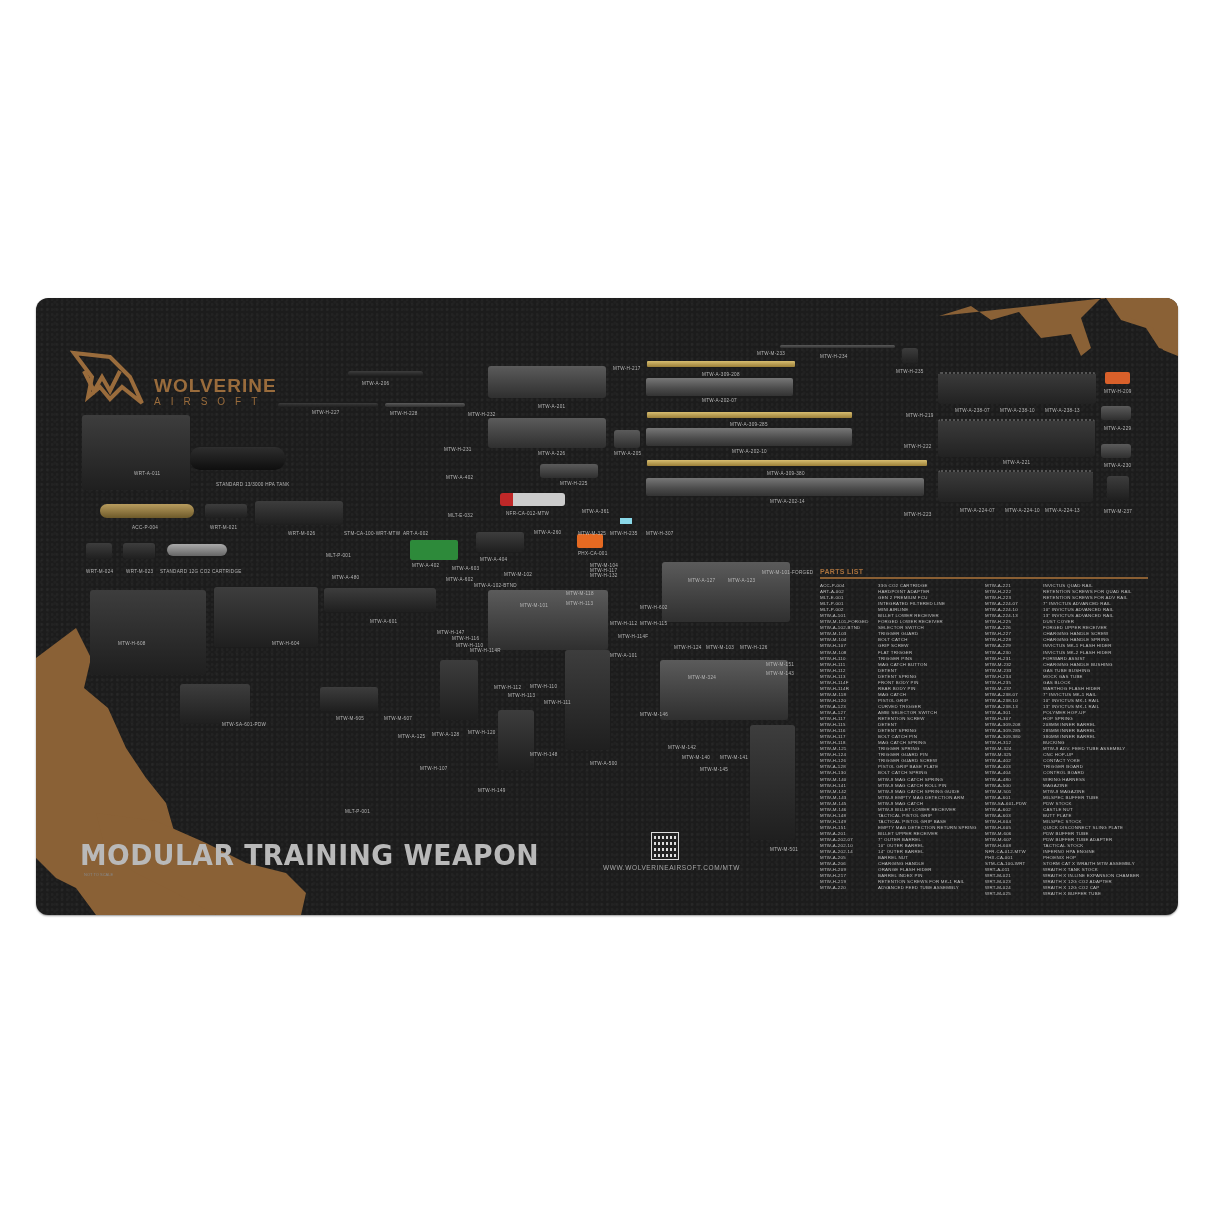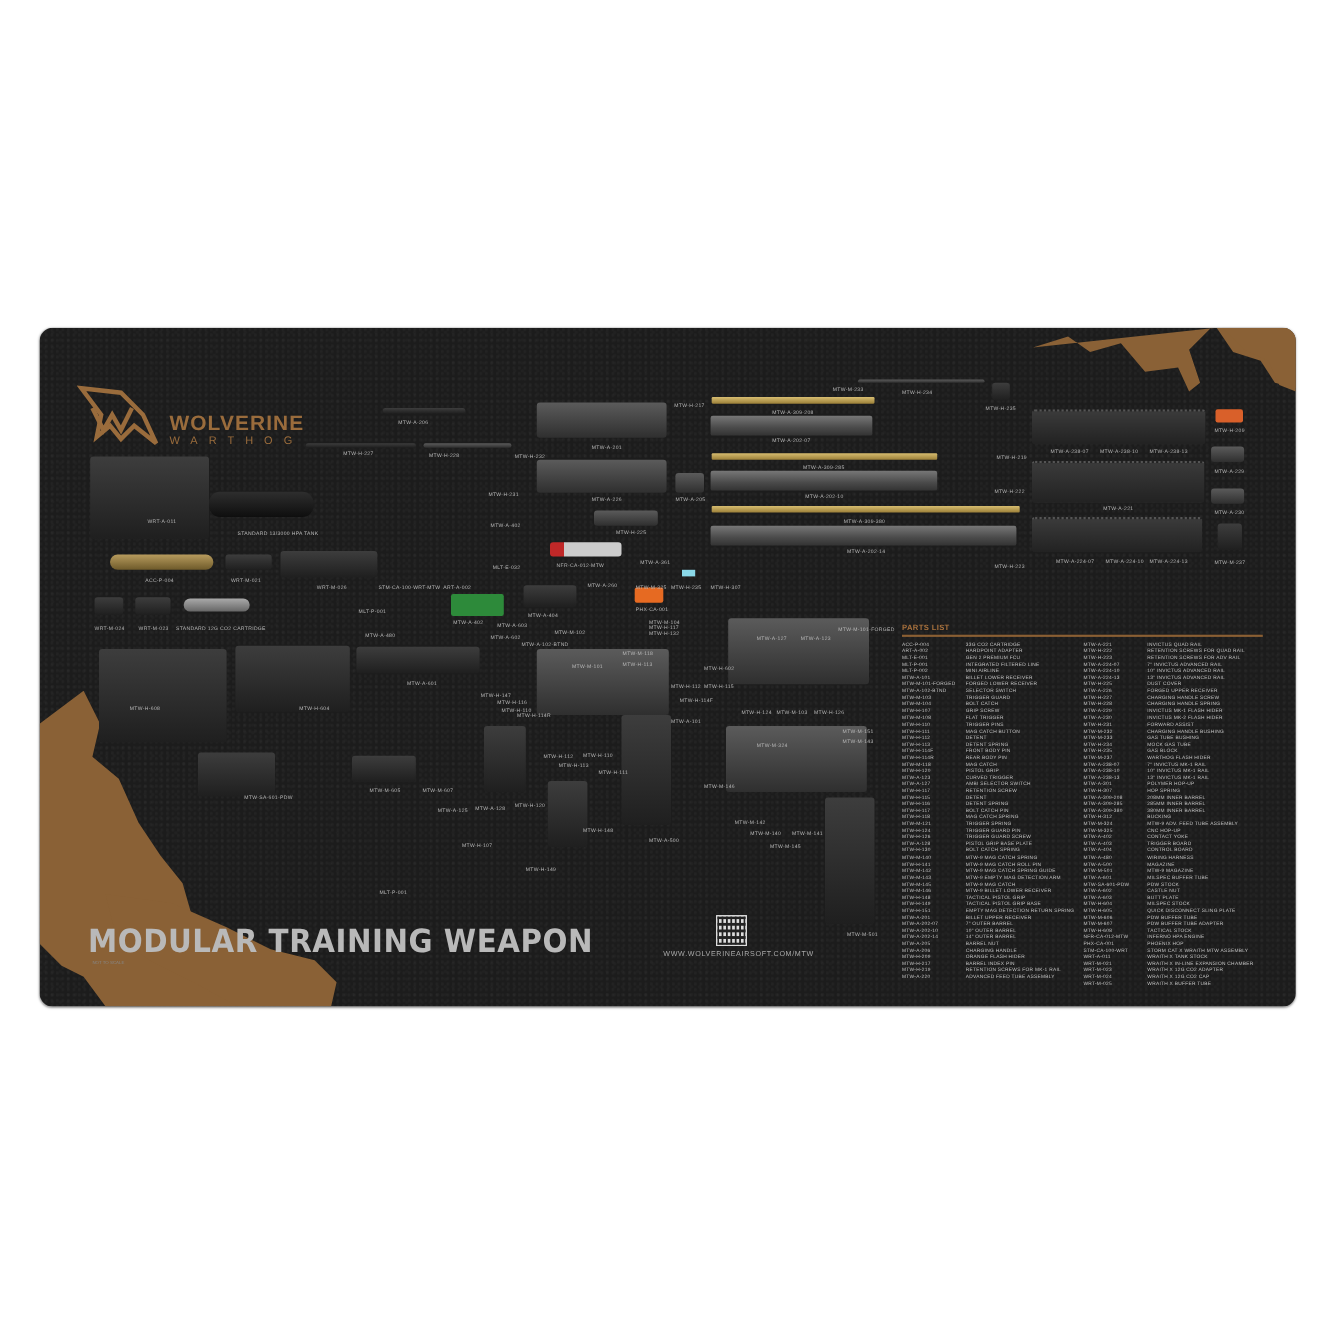--- a/index.html
+++ b/index.html
@@ -67,21 +67,21 @@
   </svg>
 </div>
 
 <div class="logo">
   <svg class="logo-mark" viewBox="0 0 76 60">
     <path d="M4 6 L40 10 L60 30 L72 56 L52 40 L40 52 L30 40 L18 50 L22 30 Z" fill="none" stroke="#9a6c3c" stroke-width="4"></path>
     <path d="M14 24 L24 44 L32 30 L40 44 L50 24" fill="none" stroke="#9a6c3c" stroke-width="4"></path>
   </svg>
   <div class="logo-text">
     <span class="logo-brand">WOLVERINE</span>
-    <span class="logo-sub">WARTHOG</span>
+    <span class="logo-sub">AIRSOFT</span>
   </div>
 </div>
 
 <div class="part dark" style="left:348px;top:371px;width:75px;height:5px"></div>
 <div class="part dark" style="left:278px;top:403px;width:100px;height:4px"></div>
 <div class="part gray" style="left:385px;top:403px;width:80px;height:4px"></div>
 <div class="part gray" style="left:488px;top:366px;width:118px;height:32px"></div>
 <div class="part gray" style="left:488px;top:418px;width:118px;height:30px"></div>
 <div class="part gray" style="left:614px;top:430px;width:26px;height:18px"></div>
 <div class="part gray" style="left:540px;top:464px;width:58px;height:14px"></div>

